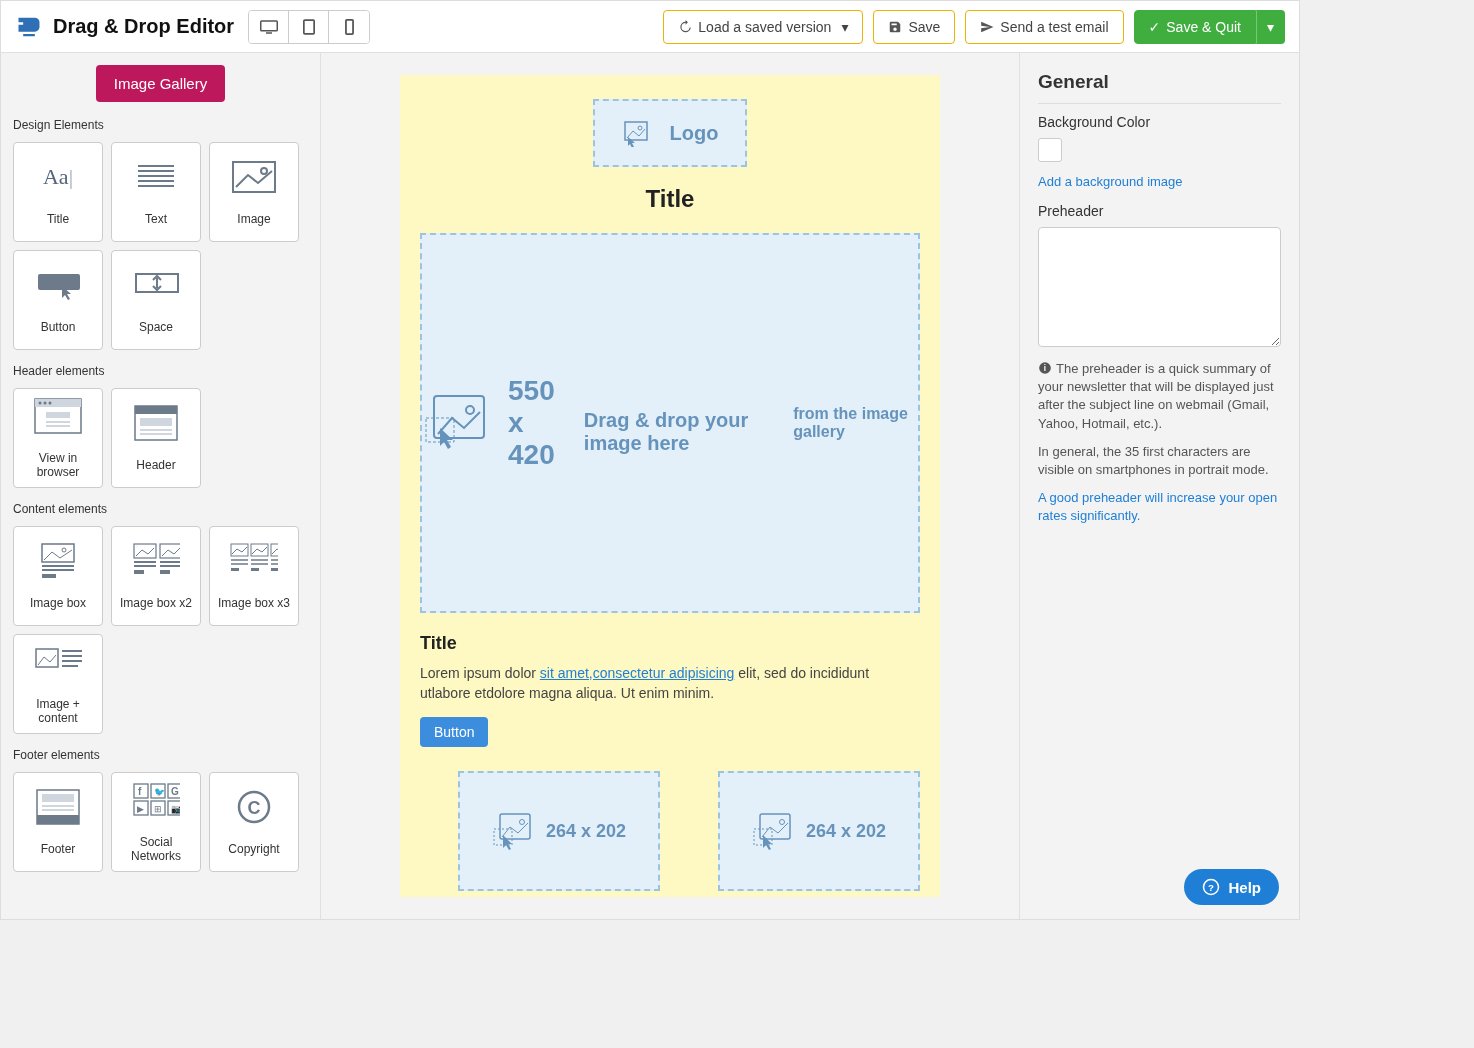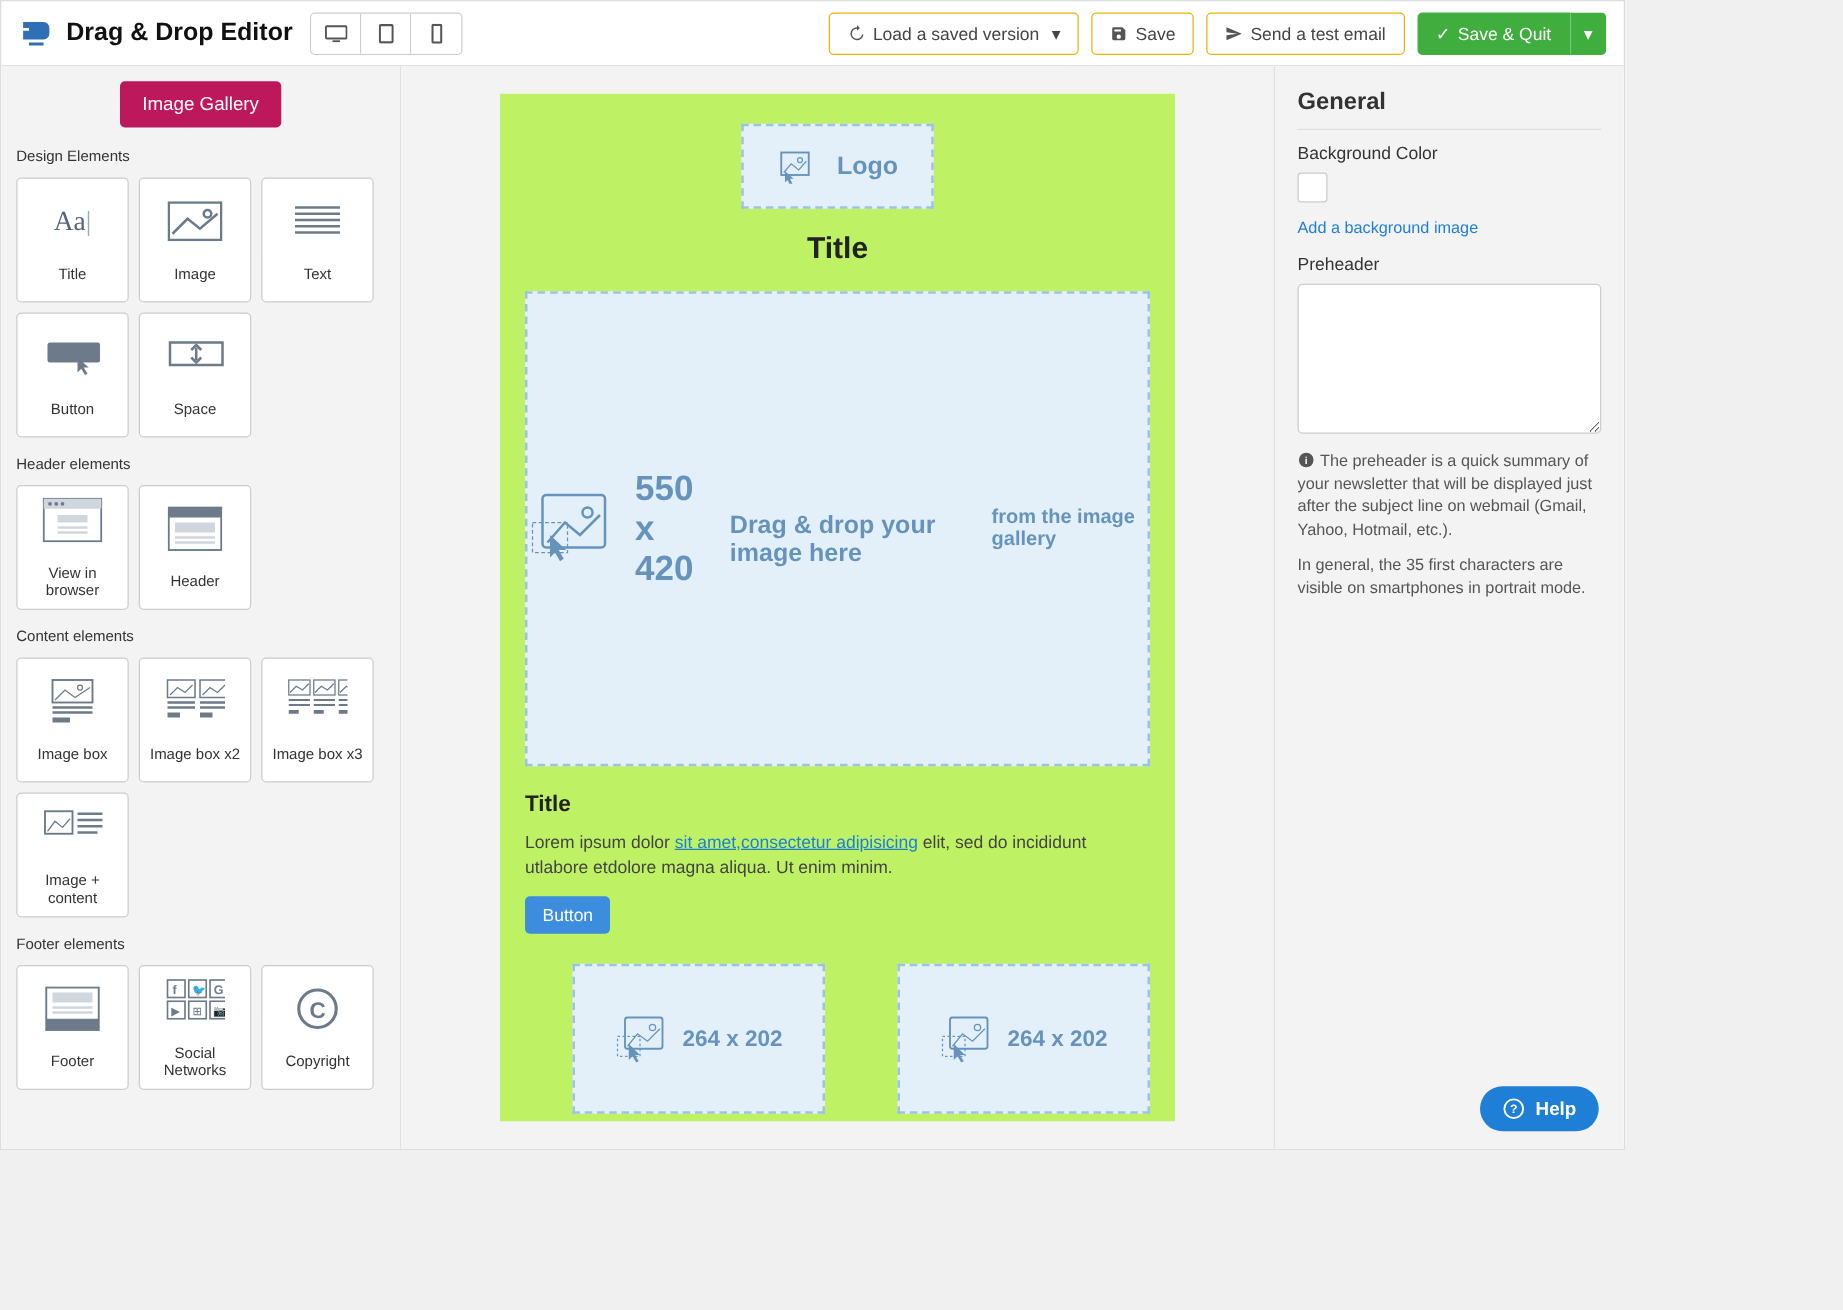--- a/index.html
+++ b/index.html
@@ -29,21 +29,21 @@
 .sidebar { width: 320px; background: #f3f3f3; border-right: 1px solid #e0e0e0; padding: 12px; overflow-y: auto; }
 .gallery-btn { display: block; margin: 0 auto 16px auto; background: #be185d; color: #fff; border: none; border-radius: 4px; padding: 10px 18px; font-size: 15px; cursor: pointer; }
 .section-title { font-size: 12px; font-weight: 400; color: #333; margin: 8px 0 10px 0; }
 .tile-grid { display: flex; flex-wrap: wrap; gap: 8px; margin-bottom: 14px; }
 .tile { width: 90px; height: 100px; background: #fff; border: 1px solid #ccc; border-radius: 4px; display: flex; flex-direction: column; align-items: center; justify-content: center; gap: 16px; font-size: 12px; color: #333; cursor: grab; padding: 6px 2px; }
 .tile .tile-icon { width: 48px; height: 38px; display: flex; align-items: center; justify-content: center; color: #6c7a89; }
 .tile .tile-label { font-size: 12px; text-align: center; }
 
 
 .canvas-wrap { flex: 1; background: #f3f3f3; overflow-y: auto; display: flex; justify-content: center; }
-.canvas { width: 540px; background: #bef264; margin: 22px; padding-bottom: 30px; }
+.canvas { width: 540px; background: #fef9c3; margin: 22px; padding-bottom: 30px; }
 .placeholder { border: 2px dashed #9cc3e2; background: #e4f0f9; display: flex; align-items: center; justify-content: center; color: #6593bc; font-weight: 700; margin-left: 38px; }
 .logo-drop { width: 154px; height: 68px; margin: 24px auto 18px auto; font-size: 20px; gap: 10px; }
 .canvas h2.title1 { text-align: center; font-size: 24px; font-weight: 700; color: #222; margin-bottom: 20px; }
 .canvas h3.title2 { font-size: 18px; font-weight: 700; color: #222; margin: 20px 20px 10px 20px; }
 .big-drop { margin: 0 20px; height: 380px; font-size: 20px; flex-direction: row; gap: 8px; }
 .big-drop .size-text { font-size: 28px; font-weight: 700; }
 .big-drop .hint1 { font-size: 20px; font-weight: 700; margin-top: 18px; }
 .big-drop .hint2 { font-size: 16px; font-weight: 700; }
 .para { margin: 0 20px 14px 20px; color: #444; font-size: 14px; line-height: 1.4; }
 .para a { color: #1f7fd6; text-decoration: underline; }
@@ -156,41 +156,41 @@
       <button class="gallery-btn">Image Gallery</button>
 
       <div class="section-title">Design Elements</div>
       <div class="tile-grid">
         <div class="tile">
           <div class="tile-icon" style="font-size:22px;color:#55657a;font-family:serif;">Aa<span style="color:#99aabf;">|</span></div>
           <div class="tile-label">Title</div>
         </div>
         <div class="tile">
           <div class="tile-icon">
-              <svg width="44" height="32">
-                <rect x="1" y="1" width="42" height="30" fill="none" stroke="#6c7a89" stroke-width="2"></rect>
-                <circle cx="32" cy="10" r="3" fill="none" stroke="#6c7a89" stroke-width="2"></circle>
-                <polyline points="4,26 16,14 26,22 40,10" fill="none" stroke="#6c7a89" stroke-width="2"></polyline>
-              </svg>
-            </div>
-          <div class="tile-label">Image</div>
-        </div>
-        <div class="tile">
-          <div class="tile-icon">
               <svg width="40" height="28">
                 <g stroke="#6c7a89" stroke-width="2">
                   <line x1="2" y1="3" x2="38" y2="3"></line>
                   <line x1="2" y1="8" x2="38" y2="8"></line>
                   <line x1="2" y1="13" x2="38" y2="13"></line>
                   <line x1="2" y1="18" x2="38" y2="18"></line>
                   <line x1="2" y1="23" x2="38" y2="23"></line>
                 </g>
               </svg>
             </div>
           <div class="tile-label">Text</div>
+        </div>
+        <div class="tile">
+          <div class="tile-icon">
+              <svg width="44" height="32">
+                <rect x="1" y="1" width="42" height="30" fill="none" stroke="#6c7a89" stroke-width="2"></rect>
+                <circle cx="32" cy="10" r="3" fill="none" stroke="#6c7a89" stroke-width="2"></circle>
+                <polyline points="4,26 16,14 26,22 40,10" fill="none" stroke="#6c7a89" stroke-width="2"></polyline>
+              </svg>
+            </div>
+          <div class="tile-label">Image</div>
         </div>
         <div class="tile">
           <div class="tile-icon">
               <svg width="50" height="34">
                 <rect x="4" y="6" width="42" height="16" rx="2" fill="#6c7a89"></rect>
                 <path d="M28 18 l0 12 l3 -3 l3 5 l2 -1 l-3 -5 l4 0 z" fill="#6c7a89"></path>
               </svg>
             </div>
           <div class="tile-label">Button</div>
         </div>
@@ -438,20 +438,21 @@
       <span class="link-blue">Add a background image</span>
       <div class="field-label">Preheader</div>
       <textarea class="textarea" style=""></textarea>
       <div class="help-text">
         <span class="info-icon"><svg width="14" height="14" viewBox="0 0 24 24">
               <circle cx="12" cy="12" r="10" fill="#555"></circle>
               <text x="12" y="17" text-anchor="middle" font-size="14" fill="#fff" font-weight="bold">i</text>
             </svg></span><span>The preheader is a quick summary of your newsletter that will be displayed just after the subject line on webmail (Gmail, Yahoo, Hotmail, etc.).</span>
       </div>
       <div class="help-text">In general, the 35 first characters are visible on smartphones in portrait mode.</div>
+      <div class="help-cta">A good preheader will increase your open rates significantly.</div>
     </div>
 
   </div>
 
   <button class="help-float">
     <span>
         <svg width="18" height="18" viewBox="0 0 24 24">
           <circle cx="12" cy="12" r="10" fill="none" stroke="#fff" stroke-width="2"></circle>
           <text x="12" y="17" text-anchor="middle" font-size="13" fill="#fff" font-weight="bold">?</text>
         </svg>

